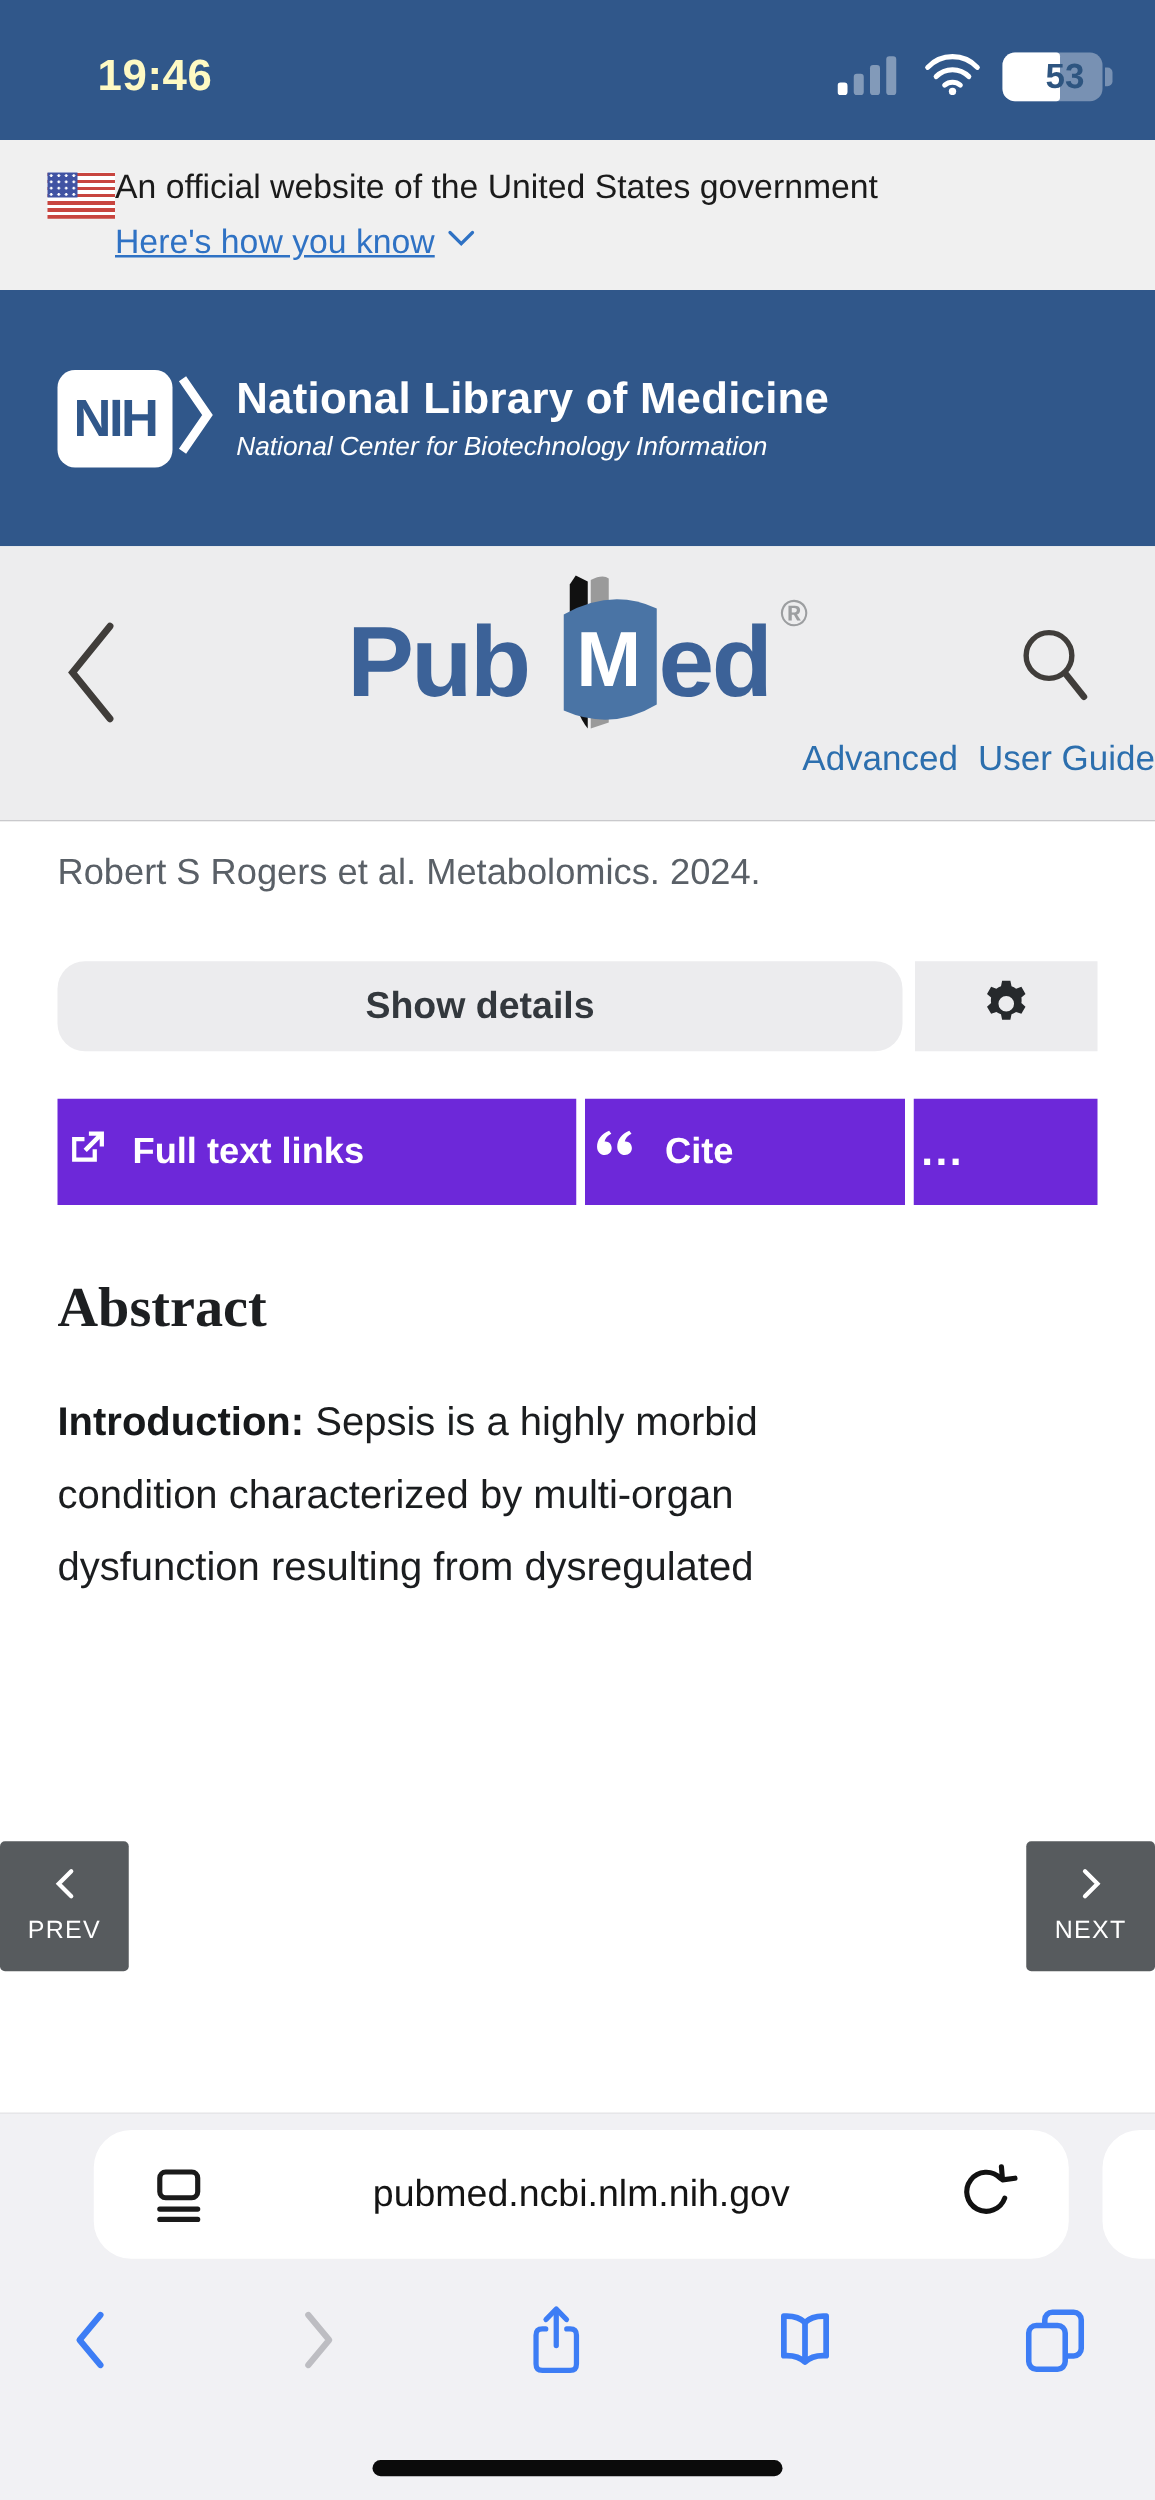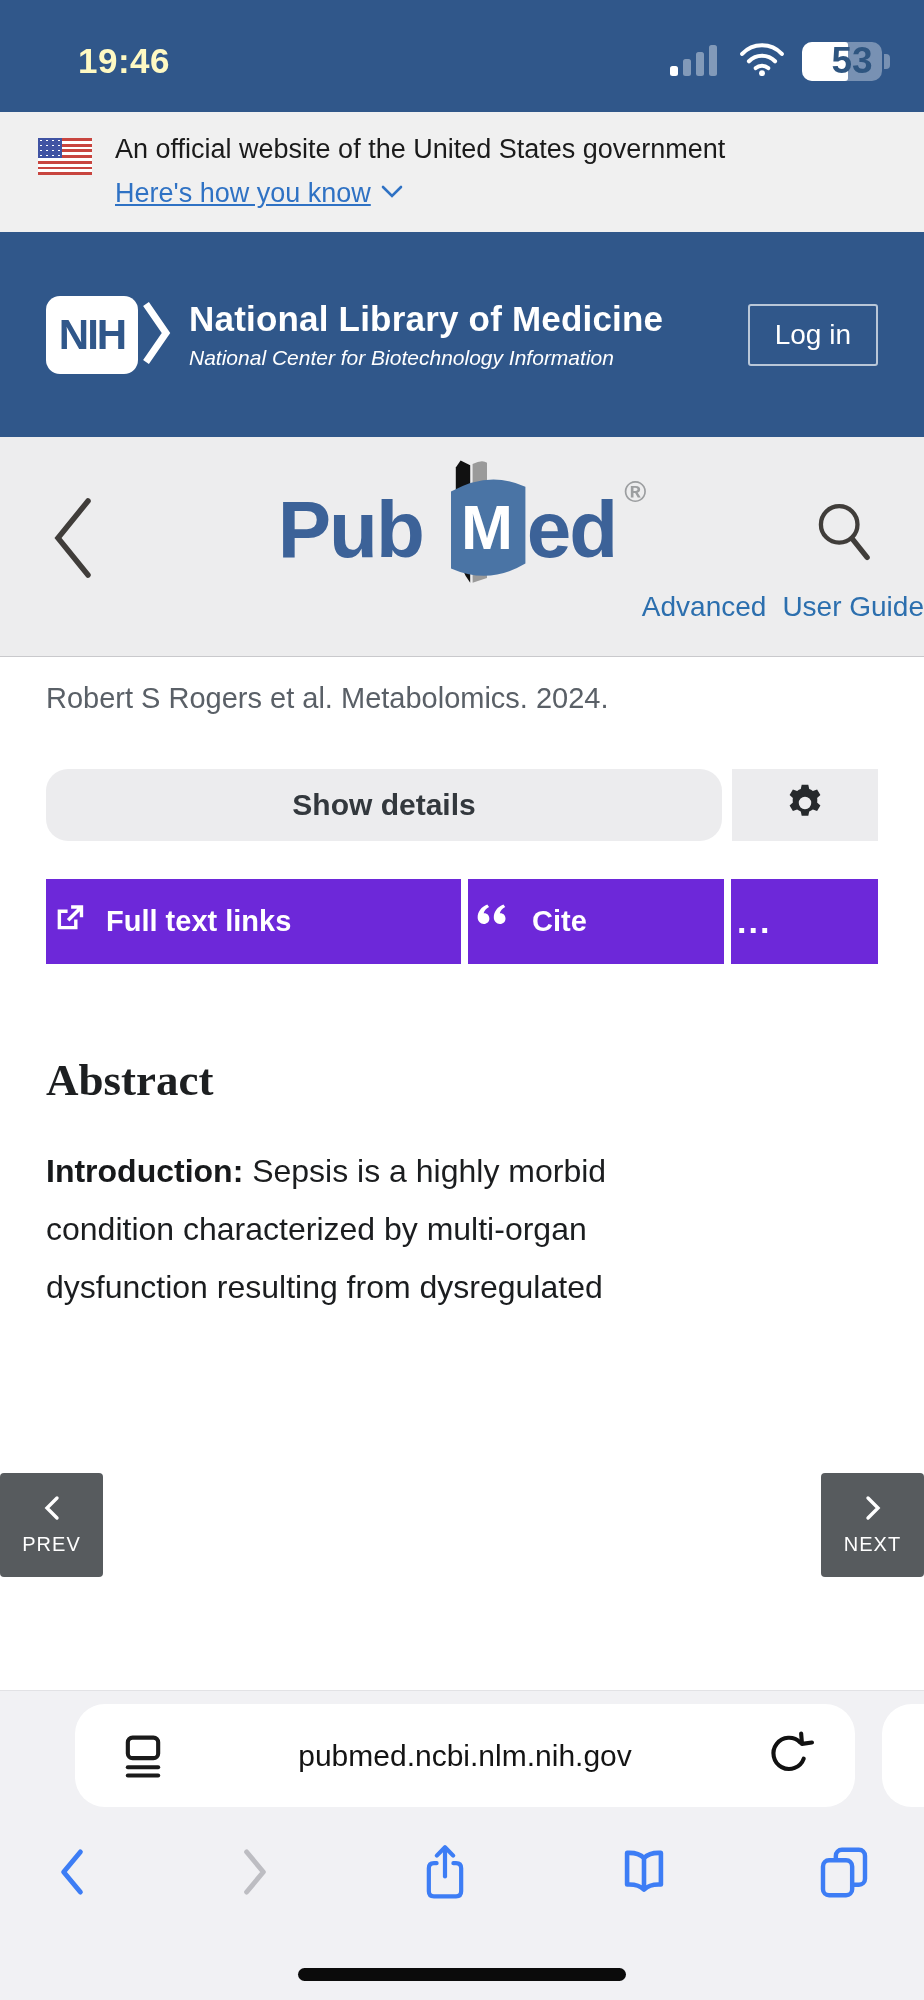--- a/index.html
+++ b/index.html
@@ -9,29 +9,29 @@
   
   .status-bar{height:112px;background:#30578A;display:flex;align-items:center;
               justify-content:space-between;padding:10px 42px 0 78px;box-sizing:border-box;}
   .status-time{font-size:35px;font-weight:700;color:#fef9c3;letter-spacing:.5px;}
   .status-right{display:flex;align-items:center;gap:17px;}
   .bat{position:relative;width:80px;height:39px;}
   .bat-body{position:absolute;inset:0;border-radius:10px;background:rgba(255,255,255,.35);}
   .bat-fill{position:absolute;left:0;top:0;bottom:0;width:58%;background:#fff;border-radius:10px 3px 3px 10px;}
   .bat-cap{position:absolute;right:-8px;top:12px;width:6px;height:15px;background:rgba(255,255,255,.35);border-radius:0 4px 4px 0;}
   .bat-num{position:absolute;inset:0;display:flex;align-items:center;justify-content:center;
-           font-size:37px;font-weight:800;color:#2E5580;padding-left:20px;}
+           font-size:28px;font-weight:800;color:#2E5580;padding-left:20px;}
 
   
   .gov-banner{height:120px;background:#F0F0F0;display:flex;padding:22px 0 0 38px;box-sizing:border-box;}
   .flag{width:54px;height:37px;position:relative;flex:none;margin-top:4px;
         background:repeating-linear-gradient(#C8453F 0 2.85px,#fff 2.85px 5.7px);}
   .flag:before{content:'';position:absolute;left:0;top:0;width:24px;height:20px;background-color:#4053A3;
         background-image:radial-gradient(#fff 1.1px,transparent 1.2px);background-size:6px 5px;}
-  .gov-texts{margin-left:23px;}
+  .gov-texts{}
   .gov-message{font-size:27px;color:#1B1B1B;}
   .gov-link-row{margin-top:13px;display:flex;align-items:center;gap:10px;}
   .gov-link{font-size:27px;color:#2F72C4;text-decoration:underline;cursor:pointer;}
 
   
   .nih-header{height:205px;background:#30578A;display:flex;align-items:center;
               padding:0 46px;box-sizing:border-box;}
   .nih-logo{display:flex;align-items:center;cursor:pointer;}
   .nih-box{width:92px;height:78px;background:#fff;border-radius:14px;display:flex;align-items:center;
            justify-content:center;font-size:42px;font-weight:700;color:#30578A;letter-spacing:-2px;}
@@ -62,21 +62,21 @@
   .details-row{margin-top:54px;display:flex;gap:10px;height:72px;}
   .show-details{flex:1;background:#ECECEE;display:flex;align-items:center;justify-content:center;
                 font-size:30px;font-weight:700;color:#33383D;cursor:pointer;border-radius:22px;}
   .gear-box{width:146px;background:#ECECEE;display:flex;align-items:center;justify-content:center;cursor:pointer;}
   .actions-row{margin-top:38px;display:flex;gap:7px;height:85px;}
   .action-btn{background:#6d28d9;color:#fff;font-size:29px;font-weight:700;display:flex;
               align-items:center;gap:20px;cursor:pointer;border:none;}
   .action-full{width:415px;}
   .action-cite{width:256px;}
   .action-more{flex:1;font-size:34px;letter-spacing:2px;}
-  .abstract-heading{margin-top:90px;font-family:"Liberation Serif",serif;font-weight:700;
+  .abstract-heading{margin-top:56px;font-family:"Liberation Serif",serif;font-weight:700;
                     font-size:45px;color:#1D1F21;}
   .intro{margin-top:36px;font-size:32px;line-height:58px;color:#1B1D1F;}
   .intro b{font-weight:700;color:#17191B;}
 
   
   .pager{position:absolute;top:1473px;width:103px;height:104px;background:rgba(73,77,80,.92);
          color:#fff;display:flex;flex-direction:column;align-items:center;justify-content:center;
          gap:8px;border-radius:4px;cursor:pointer;}
   .pager-prev{left:0;}
   .pager-next{right:0;}
@@ -152,21 +152,20 @@
       <span class="nih-chev">
         <svg width="28" height="66" viewBox="0 0 28 66" fill="none" stroke="#fff" stroke-width="7">
           <polyline points="3,4 23,33 3,62"></polyline>
         </svg>
       </span>
     </span>
     <span class="nih-texts">
       <div class="nih-title">National Library of Medicine</div>
       <div class="nih-subtitle">National Center for Biotechnology Information</div>
     </span>
-    <button class="login-btn">Log in</button>
   </div>
 
   <div class="pubmed-bar">
     <span class="nav-back">
       <svg width="46" height="82" viewBox="0 0 46 82" fill="none" stroke="#403D3A" stroke-width="5.5" stroke-linecap="round">
         <polyline points="38,4 8,41 38,78"></polyline>
       </svg>
     </span>
     <span class="nav-search">
       <svg width="62" height="66" viewBox="0 0 24 26" fill="none" stroke="#403D3A" stroke-width="1.7">

